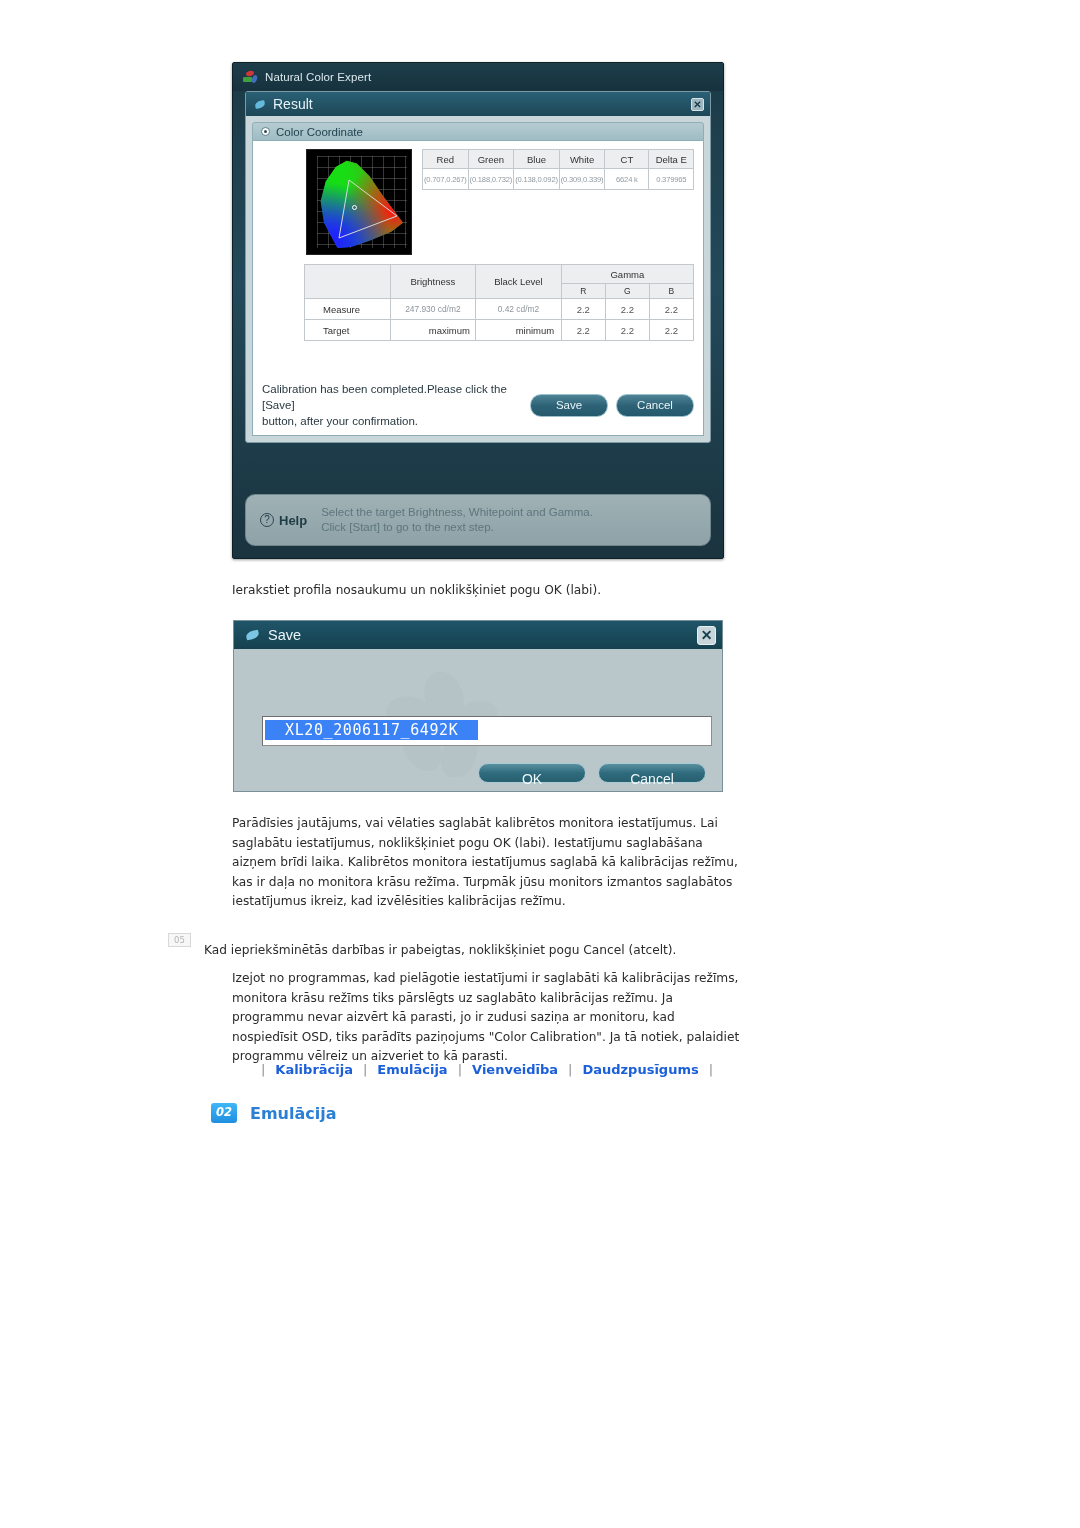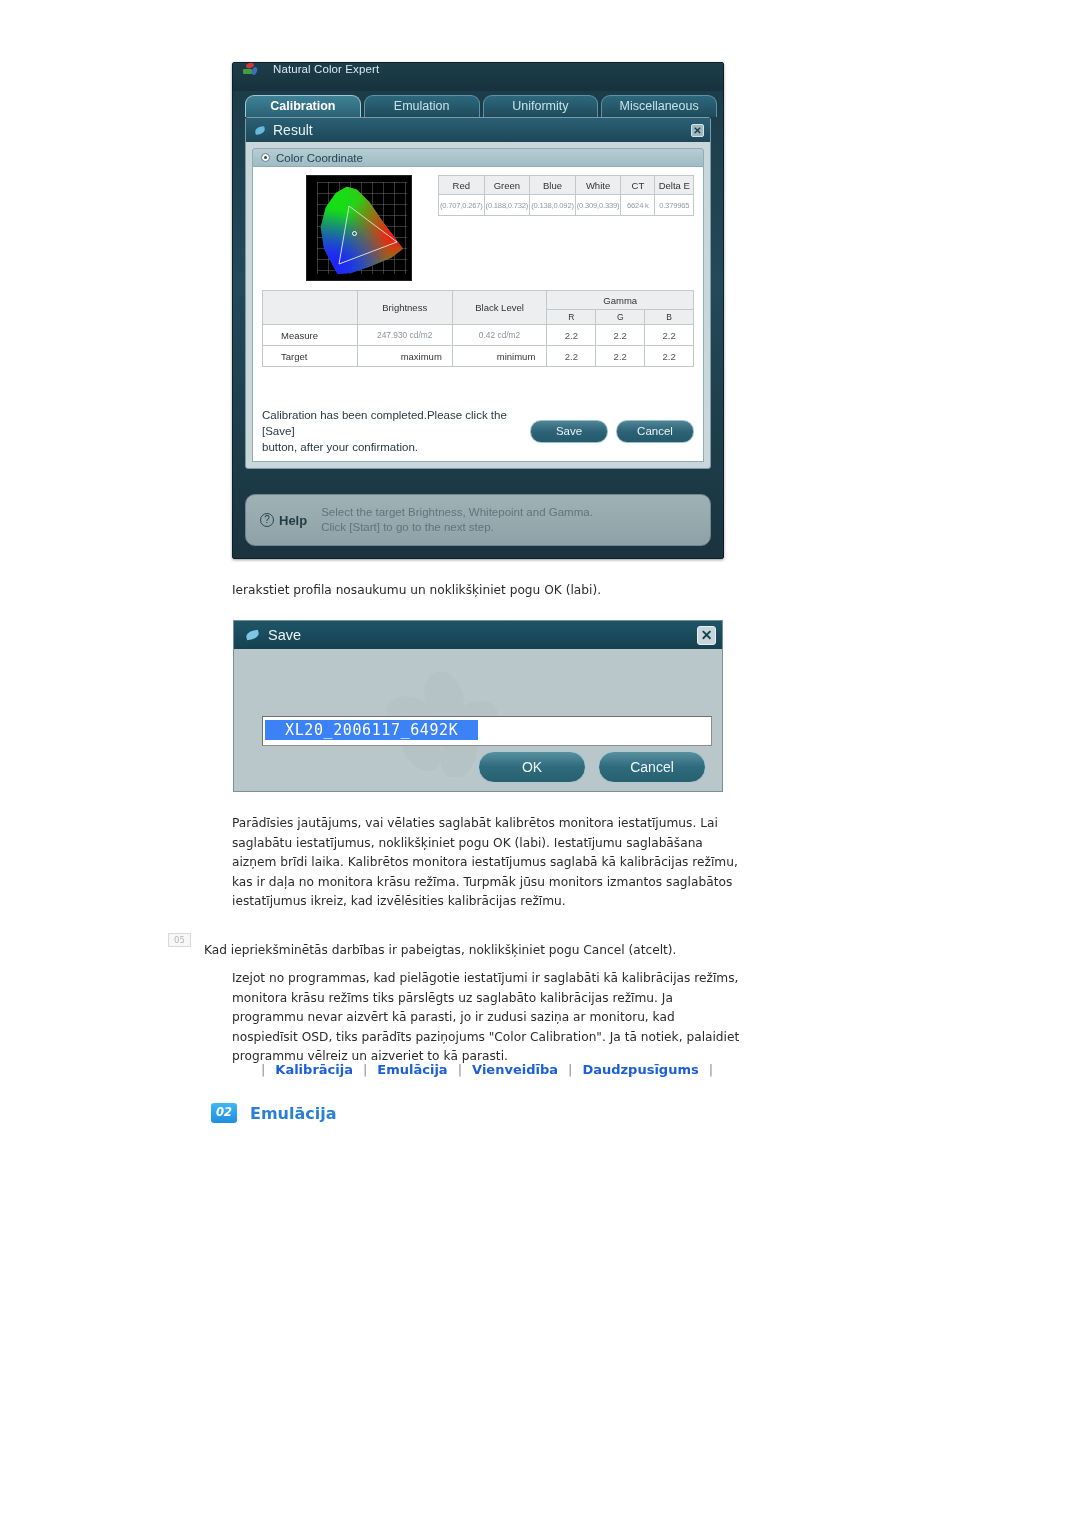--- a/index.html
+++ b/index.html
@@ -14,21 +14,21 @@
   
   .app-window {
     position: absolute; left: 232px; top: 62px;
     width: 492px; height: 497px;
     background: linear-gradient(180deg,#1c3a47 0%, #23495a 45%, #1a333f 100%);
     border: 1px solid #0d2028;
     border-radius: 2px;
     box-shadow: 0 1px 3px rgba(0,0,0,.4);
   }
   .titlebar {
-    height: 28px; display: flex; gap: 16px;
+    height: 28px; display: flex; align-items: center; gap: 8px;
     padding: 0 10px;
     background: linear-gradient(180deg,#1d3d4b 0%, #17323e 100%);
   }
   .app-icon { width: 14px; height: 13px; position: relative; flex: 0 0 auto; }
   .app-icon i { position: absolute; display: block; }
   .app-icon .r { width: 8px; height: 5px; background: #d0373a; border-radius: 50%; left: 3px; top: 0; transform: rotate(-18deg); }
   .app-icon .g { width: 9px; height: 5px; background: #3fa040; border-radius: 1px; left: 0; top: 6px; }
   .app-icon .b { width: 5px; height: 8px; background: #3f6fb8; border-radius: 50%; left: 9px; top: 4px; transform: rotate(20deg); }
   .app-title { color: #dce9ef; font-size: 11.5px; letter-spacing: .1px; }
 
@@ -87,21 +87,21 @@
     width: 3px; height: 3px; border-radius: 50%; background: #2b4c57;
   }
   .section-label { font-size: 11.5px; color: #22444f; }
 
   .body-white {
     margin: 0 6px 6px 6px; flex: 1;
     background: #ffffff; border: 1px solid #8fadb6; border-top: none;
     padding: 8px 9px 6px 9px;
     display: flex; flex-direction: column;
   }
-  .top-row { display: flex; gap: 26px; padding-left: 44px; }
+  .top-row { display: flex; gap: 10px; padding-left: 44px; }
 
   .cie-box {
     width: 106px; height: 106px; background: #000; flex: 0 0 auto;
     position: relative; overflow: hidden;
     border: 1px solid #222;
   }
   .cie-grid {
     position: absolute; inset: 6px 4px 6px 10px;
     background-image:
       linear-gradient(to right, rgba(120,120,120,.45) 1px, transparent 1px),
@@ -131,21 +131,21 @@
     border: 1px solid #c3c8cc; text-align: center; font-weight: normal;
     padding: 2px 1px; white-space: nowrap;
   }
   table.tbl th { background: #eceeef; font-size: 9.5px; color: #333; height: 19px; }
   table.tbl td { background: #ffffff; height: 21px; }
 
   .coord-table { width: 100%; }
   .coord-table th { width: 16.6%; }
   .coord-table td { font-size: 7.6px; letter-spacing: -.2px; color: #909aa2; }
 
-  .lower-table-wrap { margin-top: 9px; }
+  .lower-table-wrap { margin-top: 9px; margin-left: 42px; }
   .lower-table { width: 100%; }
   .lower-table th.blank { background: #eceeef; }
   .lower-table td.rowlab { text-align: left; padding-left: 18px; font-size: 9.5px; color: #333; }
   .lower-table td.val { font-size: 8.4px; color: #8d959c; }
   .lower-table td.valdark { font-size: 9.5px; color: #333; padding-left: 34px; }
   .lower-table td.g { font-size: 9.5px; color: #555; }
   .lower-table th.gsub { font-size: 8.5px; height: 15px; }
 
   .msg-area {
     margin: auto 0 0 0; padding-top: 10px;
@@ -209,21 +209,21 @@
   }
   .save-input span {
     display: inline-block; margin: 3px 0 0 2px; padding: 1px 20px;
     background: #3b82f6; color: #ffffff;
     font-family: "DejaVu Sans Mono", monospace; font-size: 15px; letter-spacing: .6px;
   }
   .save-buttons {
     position: absolute; right: 16px; bottom: 10px; display: flex; gap: 12px;
   }
   .btn-lg {
-    width: 108px; height: 32px; border-radius: 16px;
+    width: 108px; height: 20px; border-radius: 16px;
     background: linear-gradient(180deg,#59909f 0%, #2f6b7e 50%, #27606f 100%);
     border: 1px solid #a9cbd5;
     color: #eef7fa; font-size: 14px; line-height: 30px; text-align: center;
   }
 
   
   .para {
     position: absolute; left: 232px; width: 510px;
     font-size: 12.2px; color: #2b2b2b; line-height: 19.5px;
     font-family: "DejaVu Sans", sans-serif;
@@ -270,26 +270,20 @@
 
     <div class="titlebar">
       <span class="app-icon">
         <i class="r"></i>
           <i class="g"></i>
           <i class="b"></i>
       </span>
       <span class="app-title">Natural Color Expert</span>
     </div>
 
-    <div class="tabs">
-      <div class="tab active">Calibration</div>
-      <div class="tab">Emulation</div>
-      <div class="tab">Uniformity</div>
-      <div class="tab">Miscellaneous</div>
-    </div>
 
     <div class="inner-panel">
 
       <div class="result-bar">
         <span class="result-pen"></span>
         <span class="result-title">Result</span>
         <span class="close-x">✕</span>
       </div>
 
       <div class="section-head">

